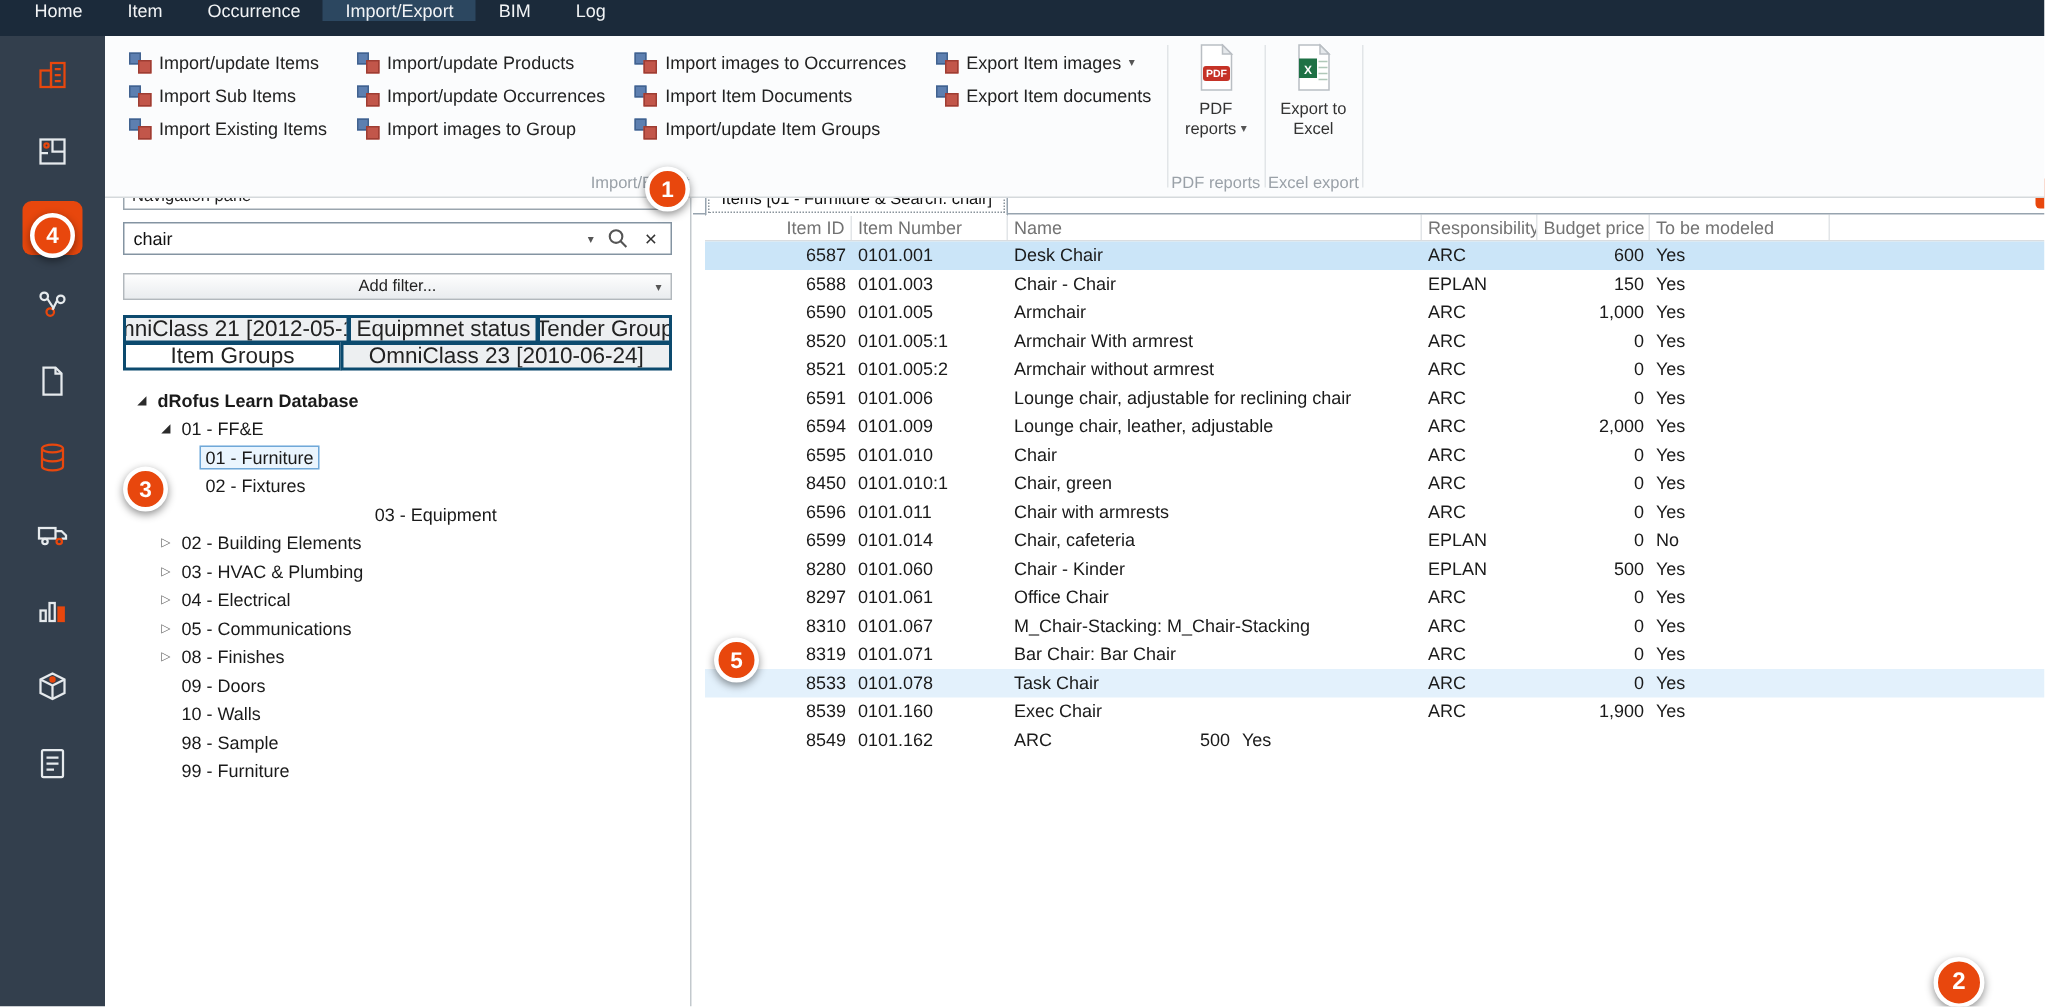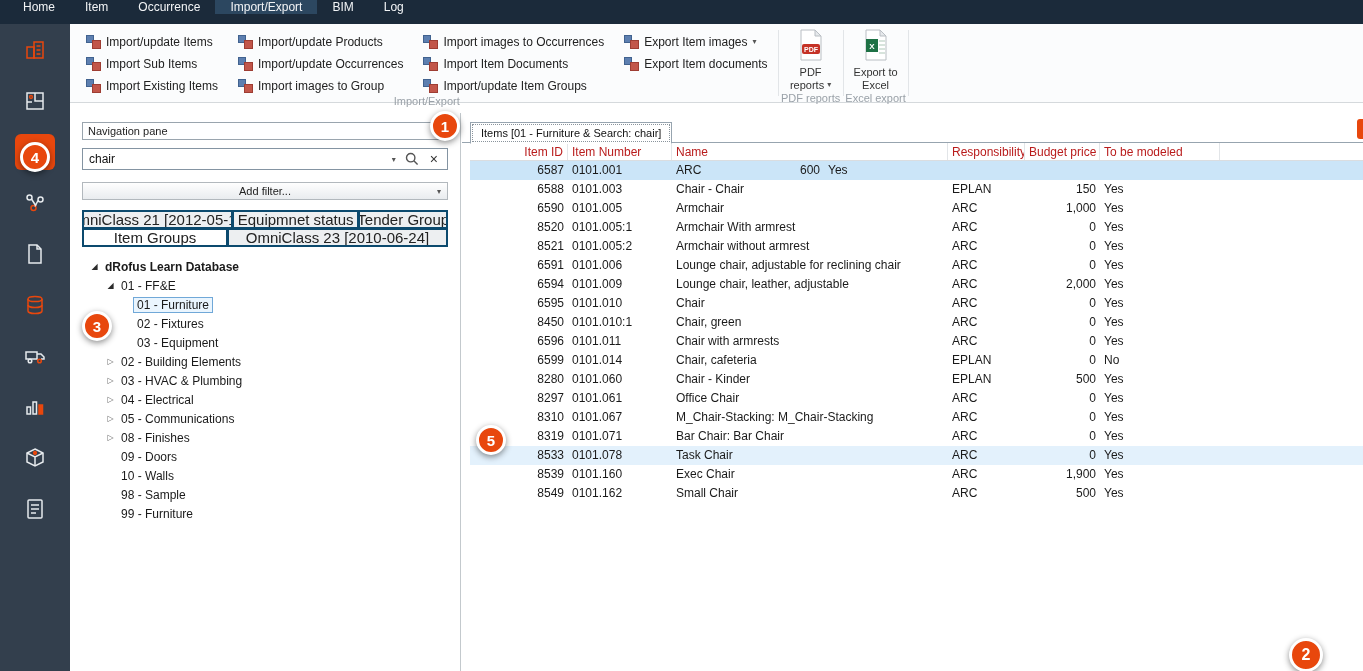--- a/index.html
+++ b/index.html
@@ -11,21 +11,21 @@
   .menu-item{display:flex;align-items:center;padding:0 15px;font-size:12px;color:#F2F4F6;cursor:default}
   .menu-item.active{background:#2C4760}
 
   
   .sidebar{position:absolute;top:24px;left:0;width:70px;bottom:0;background:#333F4D;display:flex;flex-direction:column;align-items:center;padding-top:8px;gap:15px;z-index:5}
   .side-icon{width:40px;height:36px;flex:0 0 36px;display:flex;align-items:center;justify-content:center;border-radius:6px}
   .side-icon.active{background:#E8470D}
   .side-icon svg{display:block}
 
   
-  .ribbon{position:absolute;top:24px;left:70px;right:0;height:79px;background:#FBFCFD;border-bottom:1px solid #D5D9DC;display:flex;align-items:stretch;padding-left:6px;z-index:3}
+  .ribbon{position:absolute;top:24px;left:70px;right:0;height:108px;background:#FBFCFD;border-bottom:1px solid #D5D9DC;display:flex;align-items:stretch;padding-left:6px;z-index:3}
   .rb-group{display:flex;flex-direction:column}
   .rb-content{flex:1;display:flex;align-items:flex-start}
   .rb-footer{height:16px;line-height:15px;font-size:11px;color:#9AA1A8;text-align:center}
   .rb-col{display:flex;flex-direction:column;gap:5px;padding:9px 10px 0 10px}
   .rb-btn{display:flex;align-items:center;gap:5px;font-size:12px;color:#222;white-space:nowrap;height:17px;cursor:default}
   .rb-caret{font-size:8px;color:#555}
   .mini-icon{position:relative;width:15px;height:15px;flex:0 0 15px}
   .mini-icon i{position:absolute;display:block}
   .mini-icon .sq1{left:0;top:1px;width:8px;height:8px;background:#5D7FB0;border:1px solid #41628F}
   .mini-icon .sq2{right:0;bottom:0;width:9px;height:9px;background:#C2564A;border:1px solid #9E3D33}
@@ -64,21 +64,21 @@
   .tree-label.selected{border-color:#70A8D8;background:#EAF5FE}
 
   
   .main{position:absolute;top:113px;left:462px;right:0;bottom:0;background:#fff;z-index:1}
   .tabstrip{height:30px;padding:8px 0 0 8px;border-bottom:1px solid #97A4AF;position:relative}
   .tab{position:relative;top:1px;display:inline-flex;align-items:center;height:22px;padding:0 10px;background:#fff;border:1px solid #97A4AF;border-bottom:1px solid #fff;font-size:11px;color:#111;outline:1px dotted #8A949C;outline-offset:-3px;cursor:default;z-index:2}
   .edge-marker{position:absolute;right:0;top:6px;width:6px;height:20px;background:#E8470D;border-radius:3px 0 0 3px}
   .table{margin-left:8px}
   .thead{display:flex;height:18px;border-bottom:1px solid #DADDE0}
   .cell{padding:0 4px;font-size:12px;line-height:18px;white-space:nowrap;overflow:hidden;color:#1A1A1A}
-  .thead .cell{border-right:1px solid #E2E5E8;color:#b91c1c;cursor:default}
+  .thead .cell{border-right:1px solid #E2E5E8;color:#737373;cursor:default}
   .trow{display:flex;height:19px;cursor:default}
   .trow .cell{line-height:19px}
   .c-id{width:98px;text-align:right}
   .c-num{width:104px}
   .c-name{width:276px}
   .c-resp{width:77px}
   .c-price{width:75px;text-align:right}
   .c-model{width:120px}
   .c-fill{flex:1;border-right:none !important}
   .hl-selected{background:#CBE5F8}
@@ -345,21 +345,21 @@
         <span class="tree-label">01 - FF&amp;E</span>
       </div>
       <div class="tree-item" style="padding-left: 38px; text-align: center;">
         <span class="expander"></span>
         <span class="tree-label selected">01 - Furniture</span>
       </div>
       <div class="tree-item" style="padding-left: 38px; align-items: center;">
         <span class="expander"></span>
         <span class="tree-label">02 - Fixtures</span>
       </div>
-      <div class="tree-item" style="padding-left: 38px;">
+      <div class="tree-item" style="padding-left: 38px; justify-content: center;">
         <span class="expander"></span>
         <span class="tree-label">03 - Equipment</span>
       </div>
       <div class="tree-item" style="padding-left: 22px;">
         <span class="expander col">▷</span>
         <span class="tree-label">02 - Building Elements</span>
       </div>
       <div class="tree-item" style="padding-left: 22px;">
         <span class="expander col">▷</span>
         <span class="tree-label">03 - HVAC &amp; Plumbing</span>
@@ -407,20 +407,21 @@
         <div class="cell hdr c-name">Name</div>
         <div class="cell hdr c-resp">Responsibility</div>
         <div class="cell hdr c-price">Budget price</div>
         <div class="cell hdr c-model">To be modeled</div>
         <div class="cell hdr c-fill"></div>
       </div>
     <div class="tbody">
         <div class="trow hl-selected">
           <div class="cell c-id">6587</div>
           <div class="cell c-num">0101.001</div>
+          <div class="cell c-name">Desk Chair</div>
           <div class="cell c-resp">ARC</div>
           <div class="cell c-price">600</div>
           <div class="cell c-model">Yes</div>
           <div class="cell c-fill"></div>
         </div>
         <div class="trow">
           <div class="cell c-id">6588</div>
           <div class="cell c-num">0101.003</div>
           <div class="cell c-name">Chair - Chair</div>
           <div class="cell c-resp">EPLAN</div>
@@ -559,21 +560,20 @@
           <div class="cell c-num">0101.160</div>
           <div class="cell c-name">Exec Chair</div>
           <div class="cell c-resp">ARC</div>
           <div class="cell c-price">1,900</div>
           <div class="cell c-model">Yes</div>
           <div class="cell c-fill"></div>
         </div>
         <div class="trow">
           <div class="cell c-id">8549</div>
           <div class="cell c-num">0101.162</div>
-          <div class="cell c-name">Small Chair</div>
           <div class="cell c-resp">ARC</div>
           <div class="cell c-price">500</div>
           <div class="cell c-model">Yes</div>
           <div class="cell c-fill"></div>
         </div>
       </div>
   </div>
 </div>
 
 <div>

